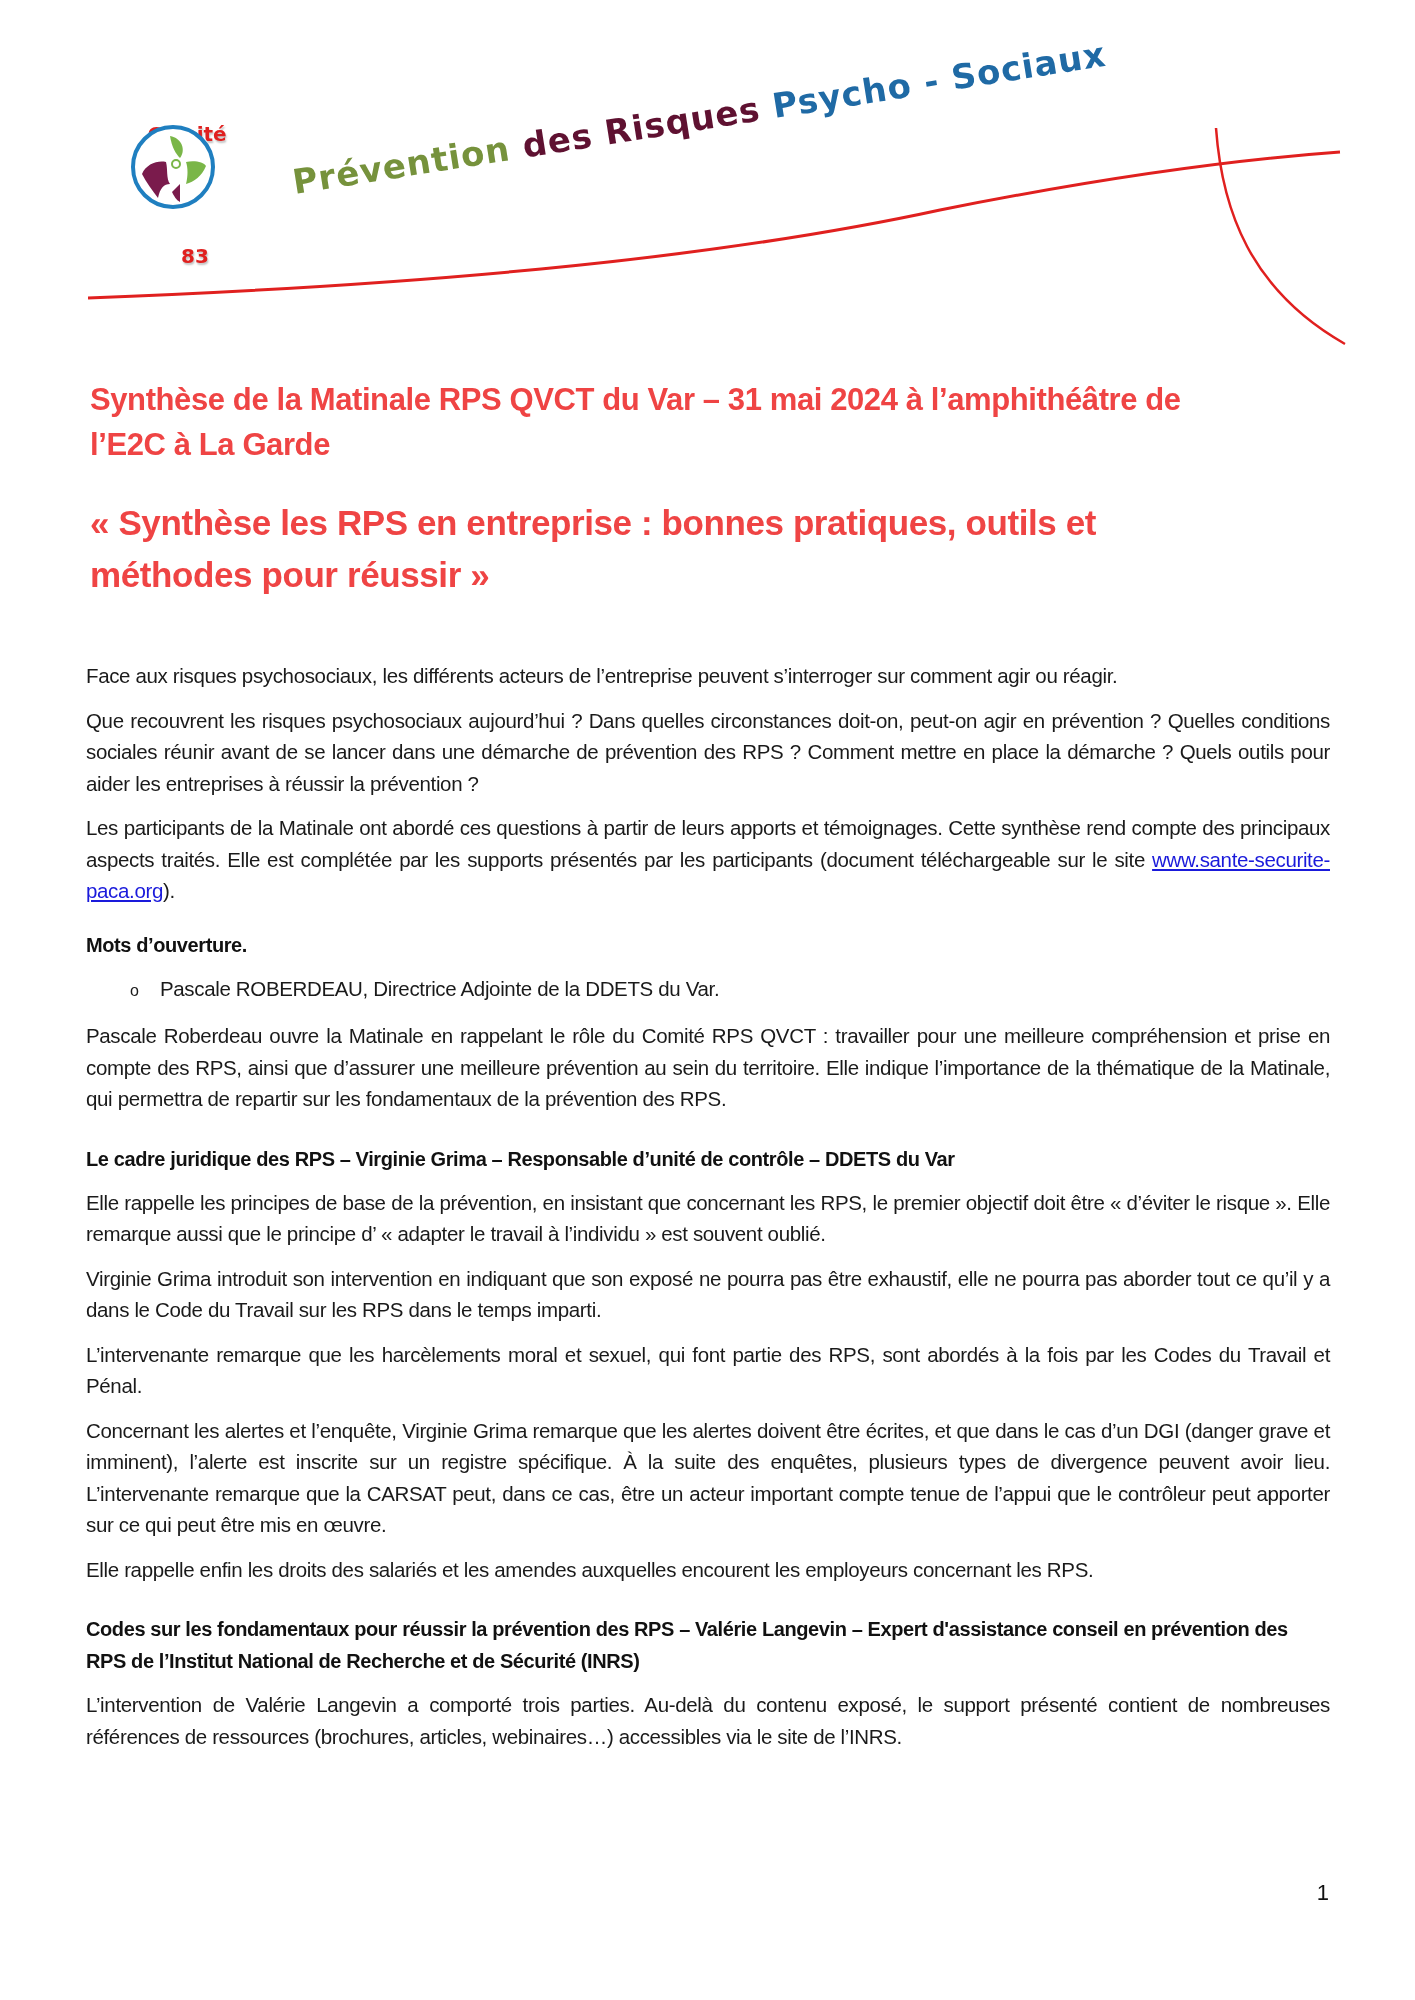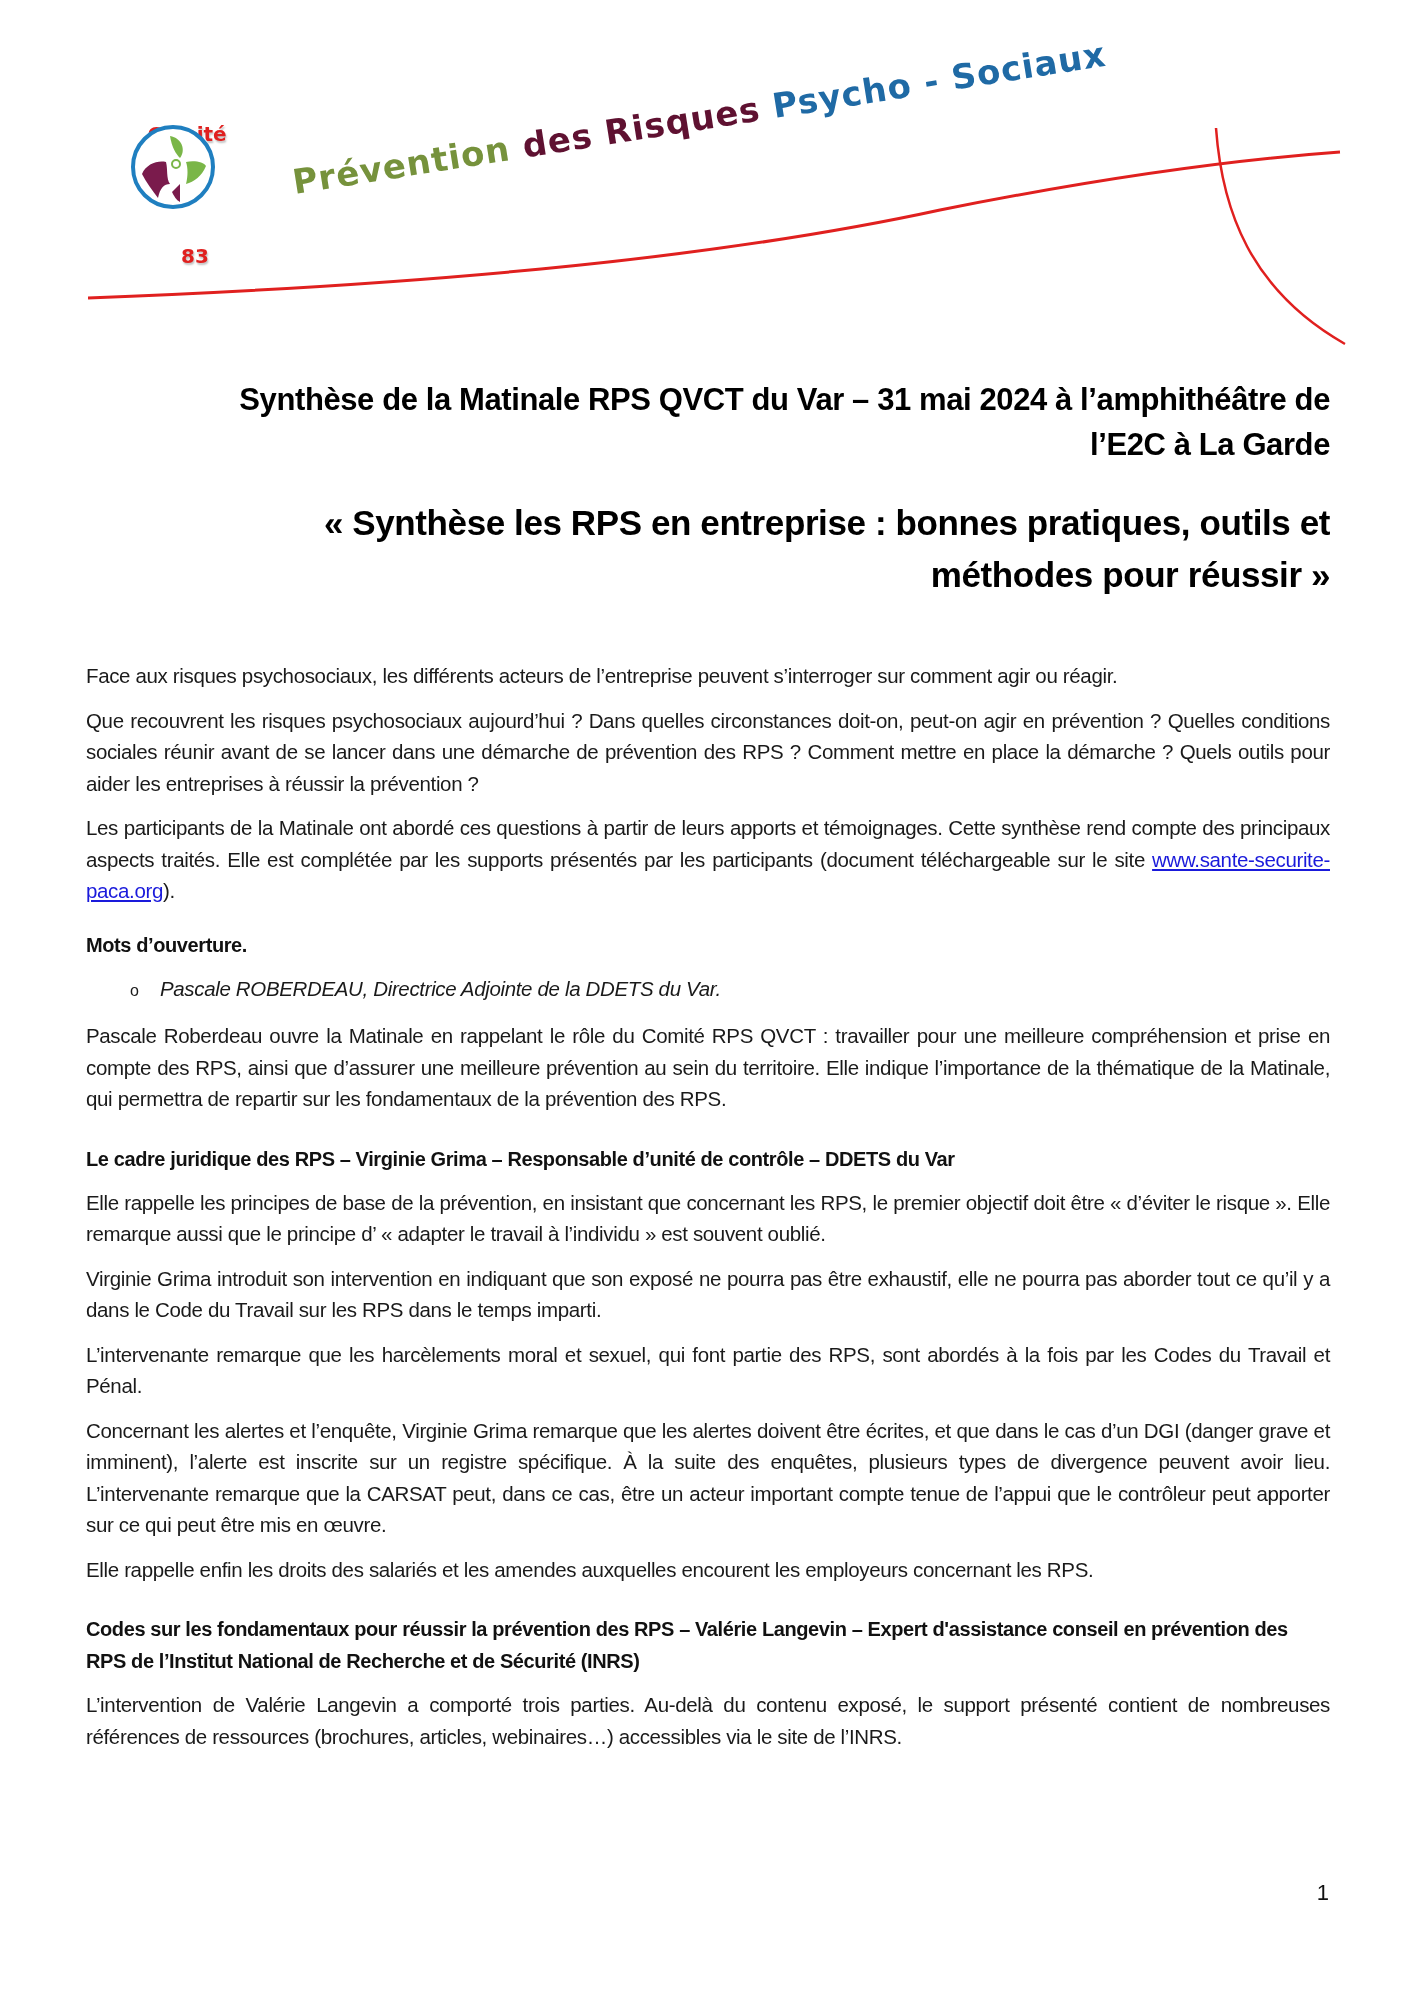--- a/index.html
+++ b/index.html
@@ -21,36 +21,36 @@
 
   .banner-text { position: absolute; left: 296px; top: 162px; transform-origin: 0 100%;
                  transform: rotate(-9deg); white-space: nowrap;
                  font-family: "DejaVu Sans", sans-serif; font-weight: bold; font-size: 34px;
                  letter-spacing: 1px; }
   .bt-green { color: #76923c; }
   .bt-maroon { color: #5f1131; }
   .bt-blue { color: #1f6aa5; }
 
   
-  .title { position: absolute; left: 90px; width: 1240px; text-align: right;
-           font-family: "Liberation Sans", sans-serif; font-weight: bold; color: #000000; }
+  .title { position: absolute; left: 90px; width: 1240px; text-align: left;
+           font-family: "Liberation Sans", sans-serif; font-weight: bold; color: #ef4444; }
   .title1 { top: 377px; font-size: 31px; line-height: 45px; letter-spacing: -0.4px; }
   .title2 { top: 497px; font-size: 35px; line-height: 52px; letter-spacing: -0.4px; }
 
   
   .body { position: absolute; left: 86px; top: 660px; width: 1244px;
           font-family: "Liberation Sans", sans-serif; font-size: 20.5px; line-height: 31.5px;
           color: #1a1a1a; letter-spacing: -0.35px; }
   .body p { margin: 0 0 13px 0; text-align: justify; }
   .body h2 { margin: 0 0 12px 0; font-size: 20px; font-weight: bold; line-height: 32px;
              color: #111; letter-spacing: -0.4px; }
   .body a { color: #1a1adb; text-decoration: underline; }
   .bullet { display: flex; align-items: baseline; margin: 0 0 14px 0; }
   .bullet .mark { width: 30px; margin-left: 44px; font-size: 16px; }
-  .bullet .txt { font-style: italic; }
+  .bullet .txt { }
   .sp-1 { margin-top: 22px !important; }
   .sp-2 { margin-top: 28px !important; }
 
   .page-number { position: absolute; right: 86px; top: 1880px; font-size: 22px;
                  font-family: "Liberation Sans", sans-serif; color: #111; }
 </style>
 </head>
 <body>
 
 <div class="page">

